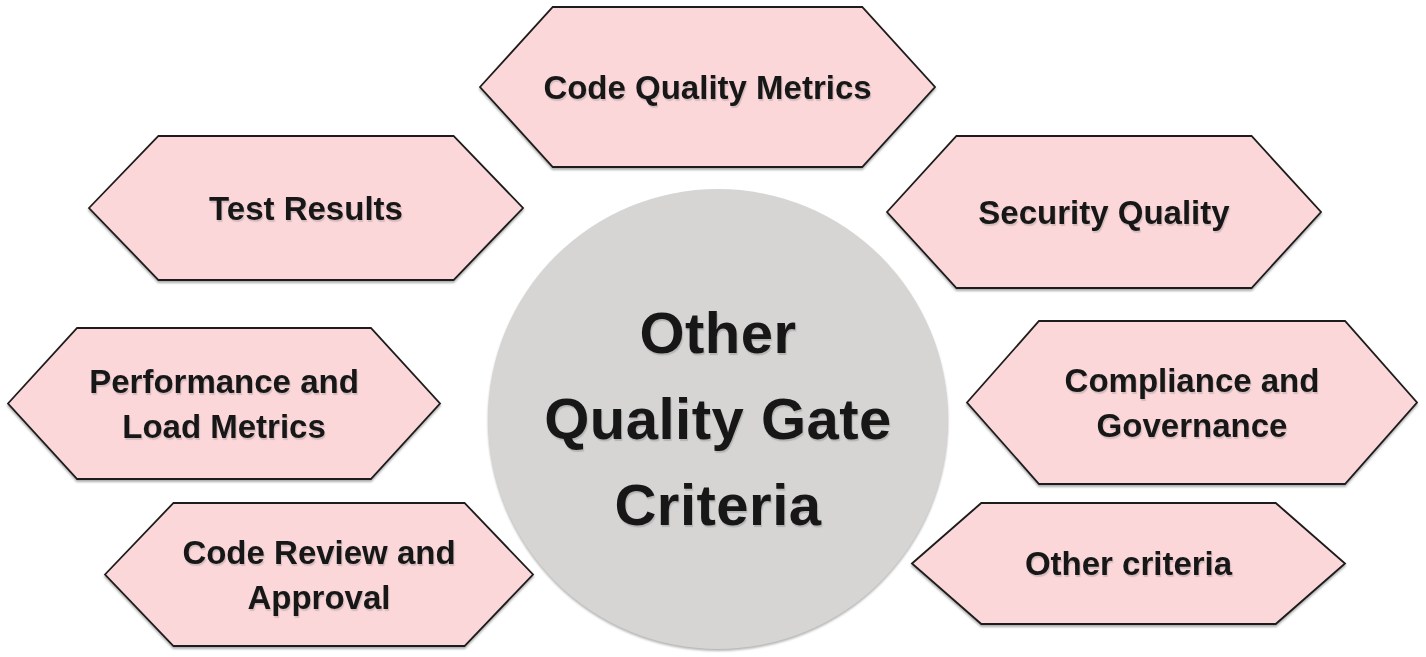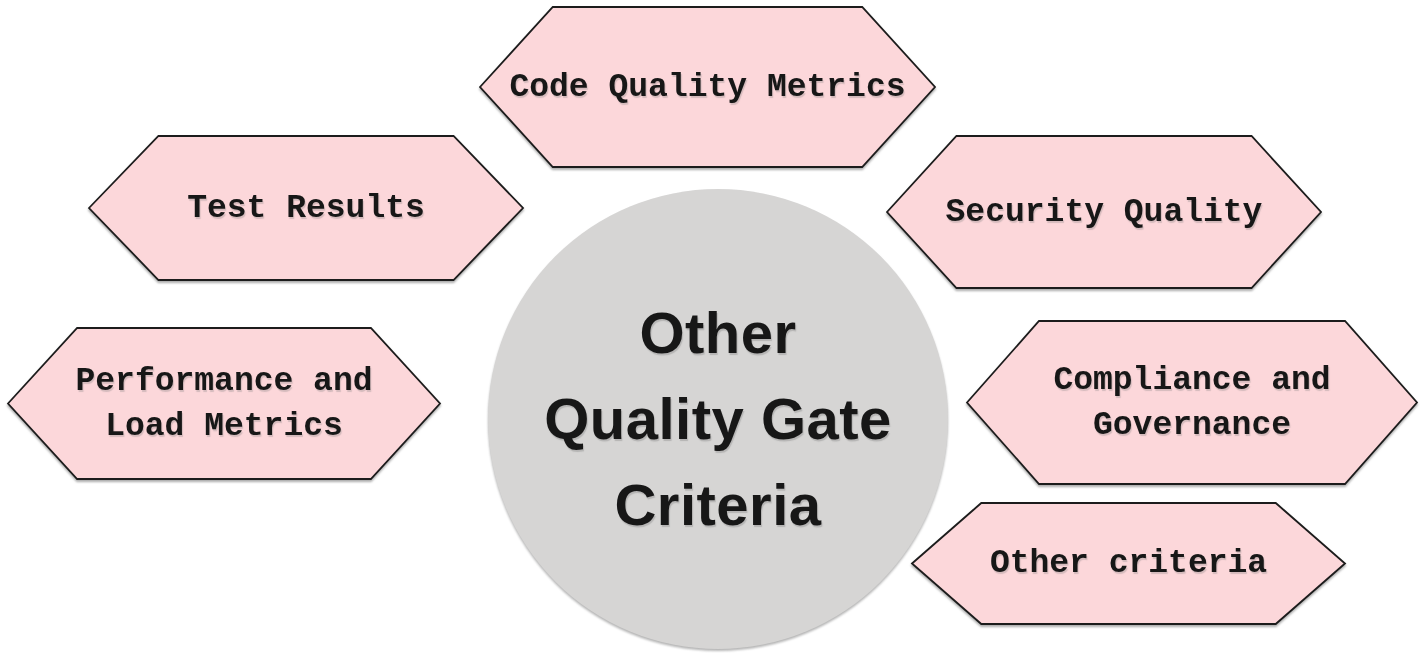--- a/index.html
+++ b/index.html
@@ -44,21 +44,20 @@
     stroke-width:1.8;
     vector-effect:non-scaling-stroke;
     stroke-linejoin:miter;
   }
   .hex-label{
     position:absolute;inset:0;
     display:flex;align-items:center;justify-content:center;text-align:center;
     font-size:33px;font-weight:700;line-height:45px;color:var(--ink);
     white-space:pre-line;
     text-shadow:1px 2px 1px rgba(120,120,120,0.3);
-    font-family:Liberation Mono, monospace;
   }
   
   .pos-top          {left:480px; top:7px;   width:455px; height:160px;}
   .pos-upper-left   {left:89px; top:136px; width:434px; height:144px;}
   .pos-upper-right  {left:887px; top:136px; width:434px; height:152px;}
   .pos-mid-left     {left:8px;   top:328px; width:432px; height:151px;}
   .pos-mid-right    {left:967px; top:321px; width:450px; height:163px;}
   .pos-lower-left   {left:105px; top:503px; width:428px; height:143px;}
   .pos-lower-right  {left:912px; top:503px; width:433px; height:121px;}
 </style>
@@ -103,20 +102,27 @@
   </div>
 
   <div class="hex pos-mid-right">
     <svg class="hex-shape" viewBox="0 0 100 100" preserveAspectRatio="none">
       <polygon points="0,50 16,0 84,0 100,50 84,100 16,100"></polygon>
     </svg>
     <div class="hex-label">Compliance and
 Governance</div>
   </div>
 
+  <div class="hex pos-lower-left">
+    <svg class="hex-shape" viewBox="0 0 100 100" preserveAspectRatio="none">
+      <polygon points="0,50 16,0 84,0 100,50 84,100 16,100"></polygon>
+    </svg>
+    <div class="hex-label">Code Review and
+Approval</div>
+  </div>
 
   <div class="hex pos-lower-right">
     <svg class="hex-shape" viewBox="0 0 100 100" preserveAspectRatio="none">
       <polygon points="0,50 16,0 84,0 100,50 84,100 16,100"></polygon>
     </svg>
     <div class="hex-label">Other criteria</div>
   </div>
 
 </div>
 

